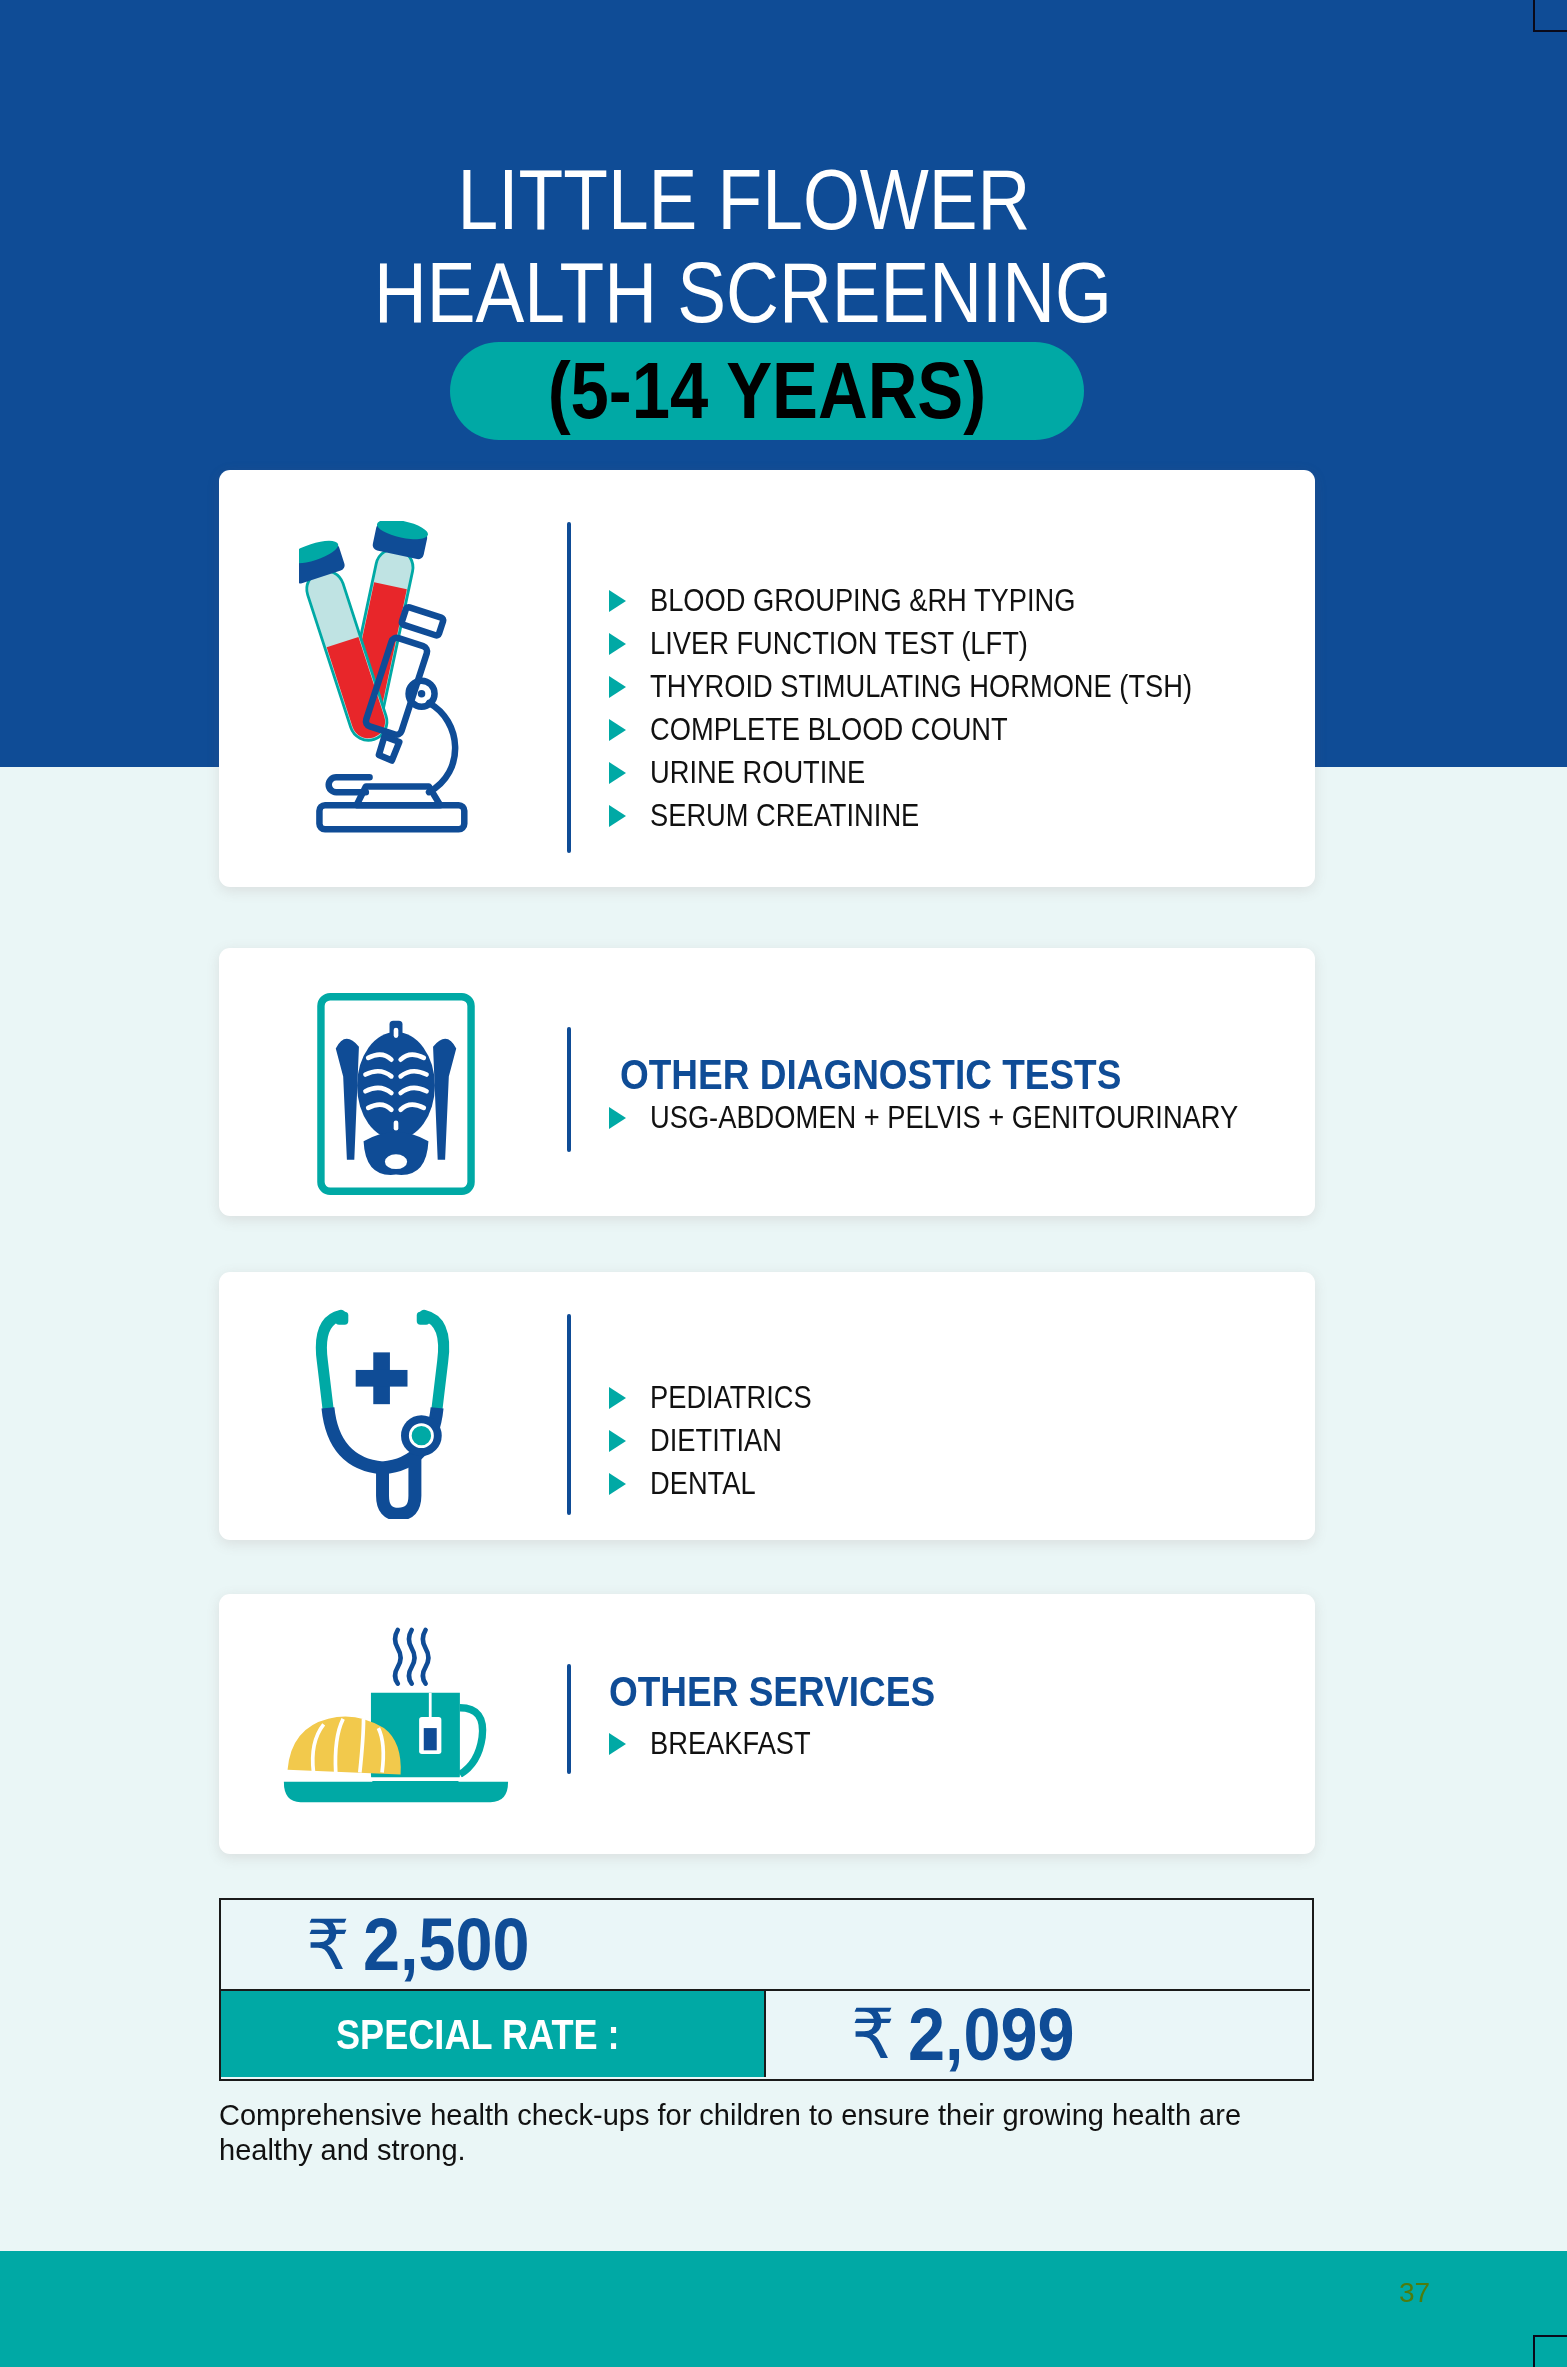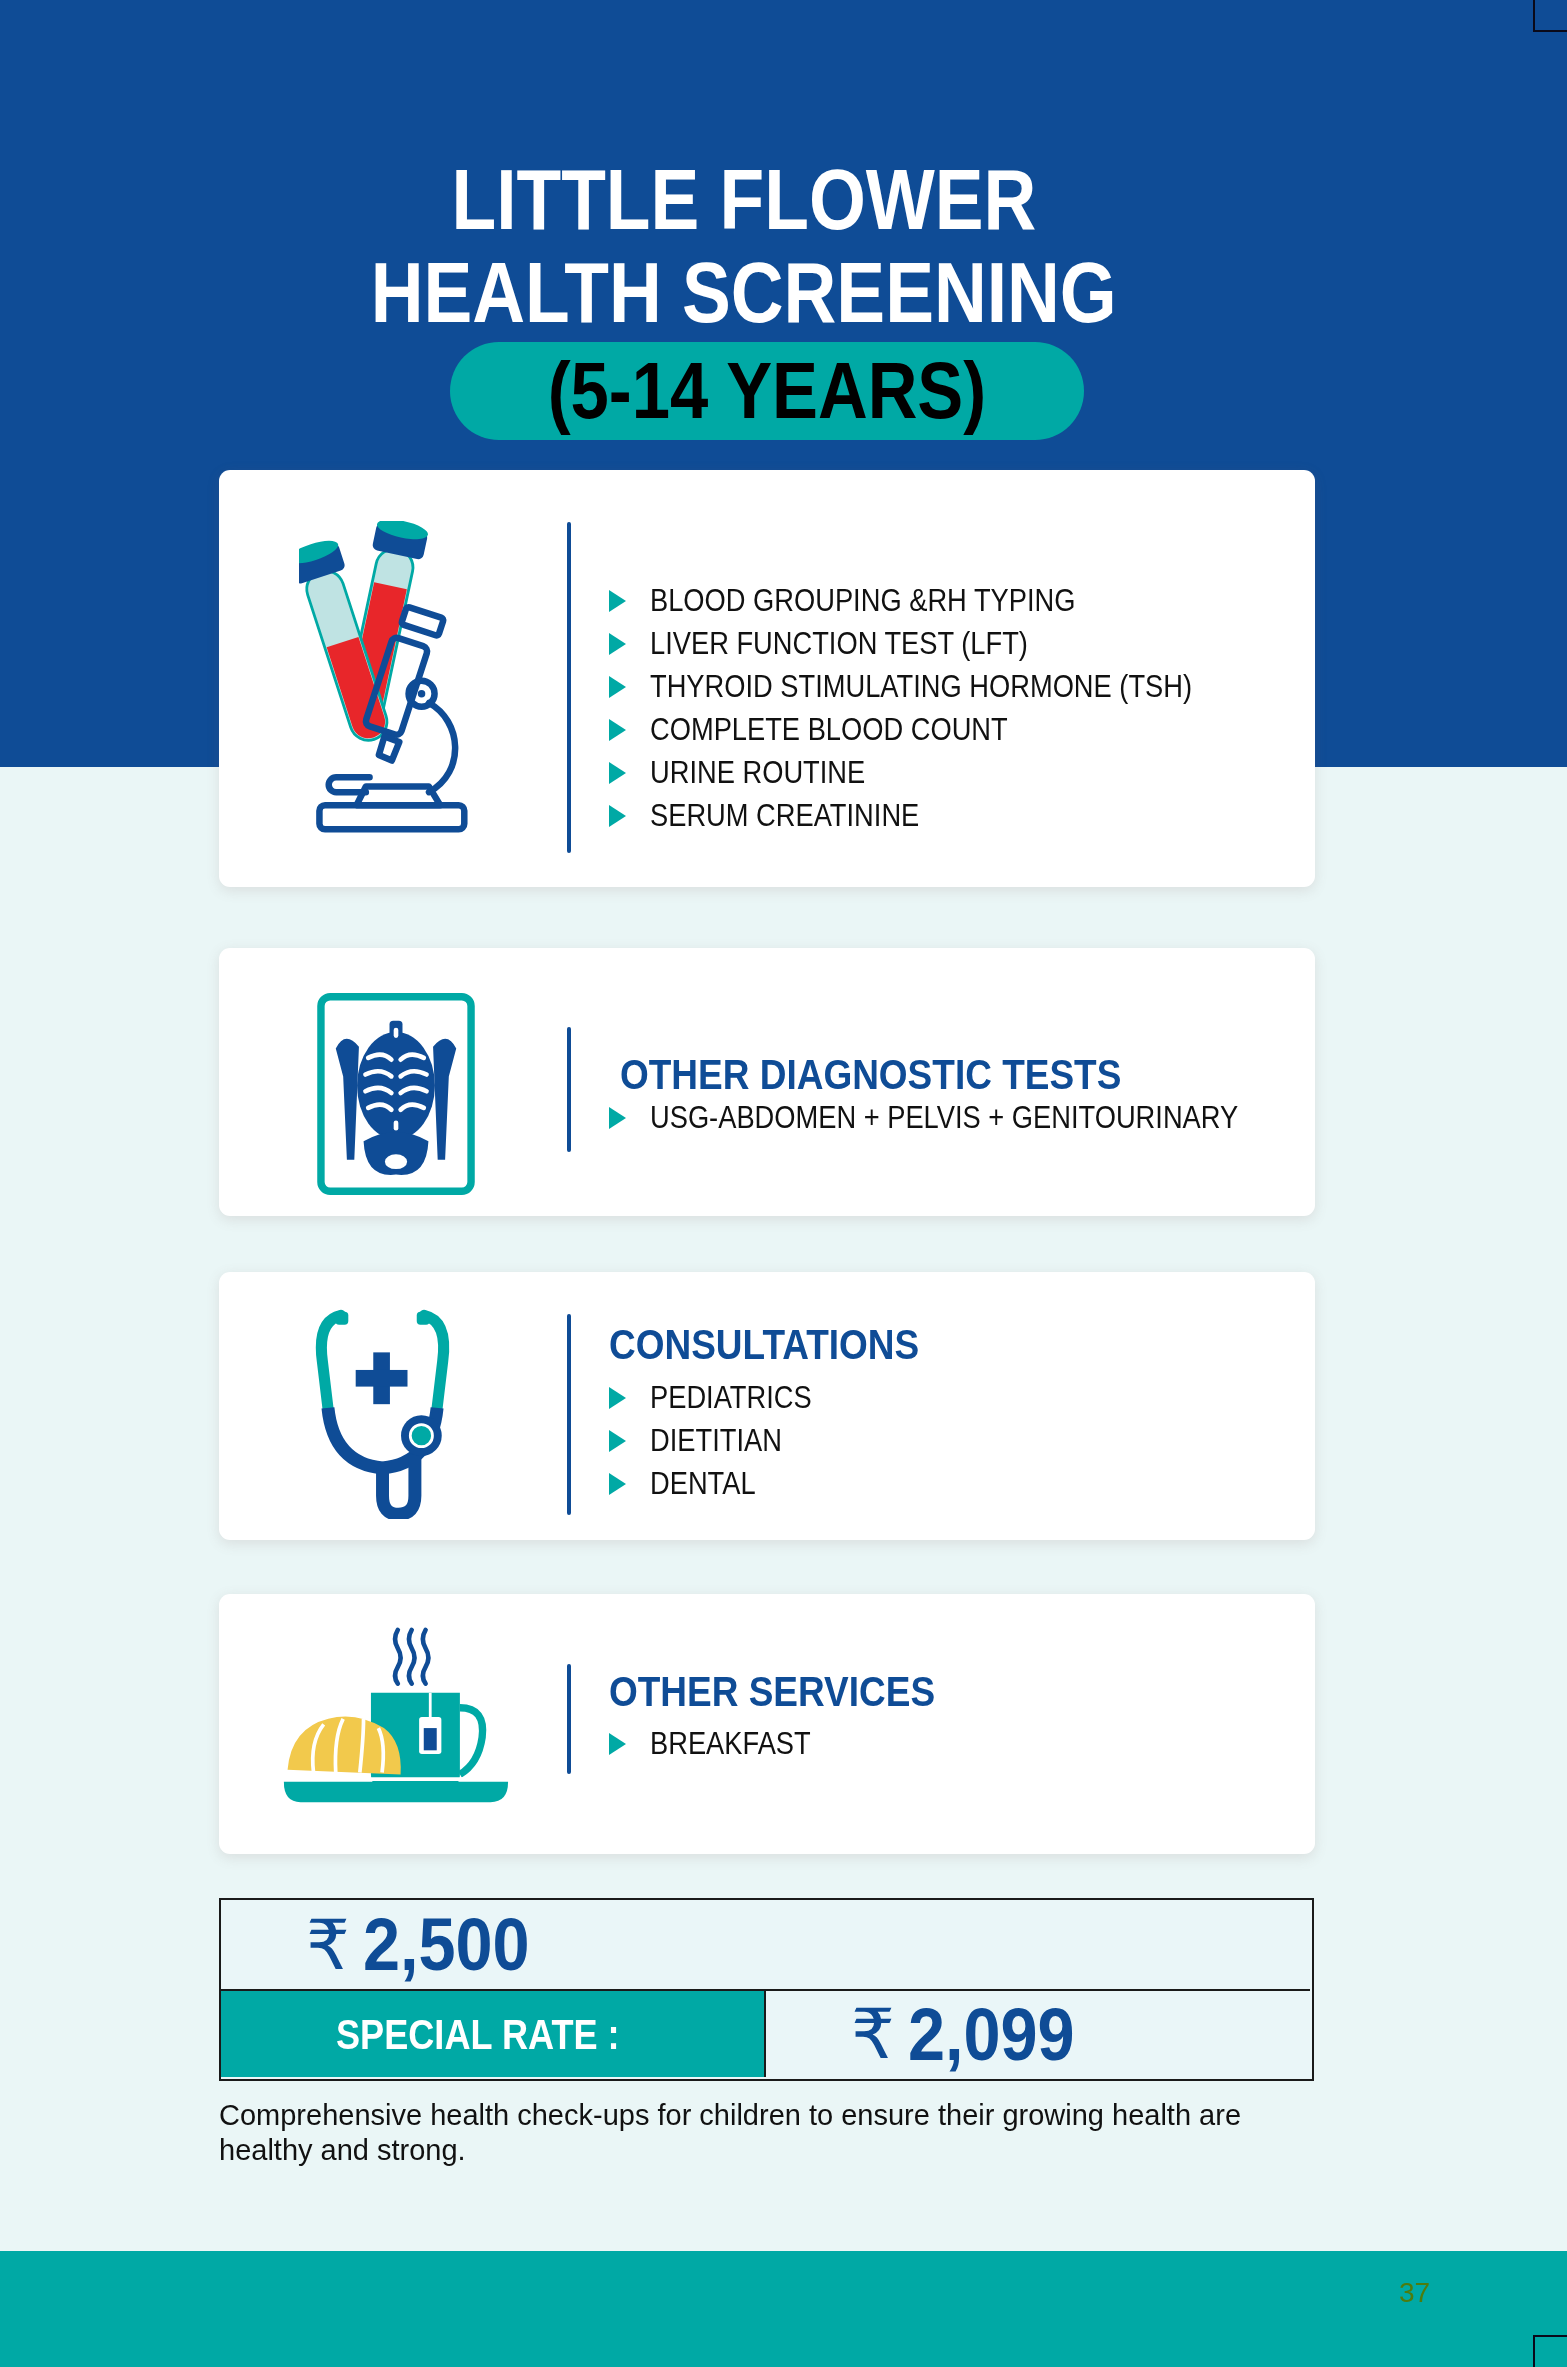--- a/index.html
+++ b/index.html
@@ -16,21 +16,21 @@
   .crop-mark-top {
     position: absolute; left: 1533px; top: 0; width: 34px; height: 32px;
     border-left: 2.8px solid #0a0a1a; border-bottom: 2.8px solid #0a0a1a;
   }
   .crop-mark-bottom {
     position: absolute; left: 1533px; top: 2335px; width: 34px; height: 32px;
     border-left: 2.8px solid #0a0a1a; border-top: 2.8px solid #0a0a1a;
   }
   .title-line {
     position: absolute; left: 0; width: 1487px; text-align: center;
-    color: #ffffff; font-weight: bold; font-size: 85px; line-height: 93px;
+    color: #ffffff; font-weight: normal; font-size: 85px; line-height: 93px;
     letter-spacing: 0px;
   }
   .title-line span {
     display: inline-block; transform: scaleX(0.86); transform-origin: center;
   }
   .title-1 { top: 153px; }
   .title-2 { top: 246px; }
   .age-pill {
     position: absolute; left: 450px; top: 342px; width: 634px; height: 98px;
     background: #00A9A5; border-radius: 49px;
@@ -214,21 +214,20 @@
     <path d="M14 110 Q20 170 73 175 Q126 170 132 110" fill="none" stroke="#0F4C96" stroke-width="14"></path>
     <path d="M73 175 L73 205 Q73 225 90 225 Q108 225 108 205 L108 160" fill="none" stroke="#0F4C96" stroke-width="14"></path>
     <circle cx="115" cy="140" r="22" fill="#0F4C96"></circle>
     <circle cx="115" cy="140" r="12" fill="#00A9A5" stroke="#fff" stroke-width="3"></circle>
     <rect x="63" y="50" width="18" height="56" fill="#0F4C96"></rect>
     <rect x="44" y="69" width="56" height="18" fill="#0F4C96"></rect>
     <rect x="22" y="6" width="14" height="14" rx="4" fill="#00A9A5"></rect>
     <rect x="110" y="6" width="14" height="14" rx="4" fill="#00A9A5"></rect>
   </svg>
   <div class="divider" style="top:42px; height:201px;"></div>
-  <div class="section-title" style="top:49px;"><span>CONSULTATIONS</span></div>
   <ul class="items" style="top:104px;">
     <li>
         <span class="tri"></span>
         <span class="txt">PEDIATRICS</span>
       </li>
     <li>
         <span class="tri"></span>
         <span class="txt">DIETITIAN</span>
       </li>
     <li>

